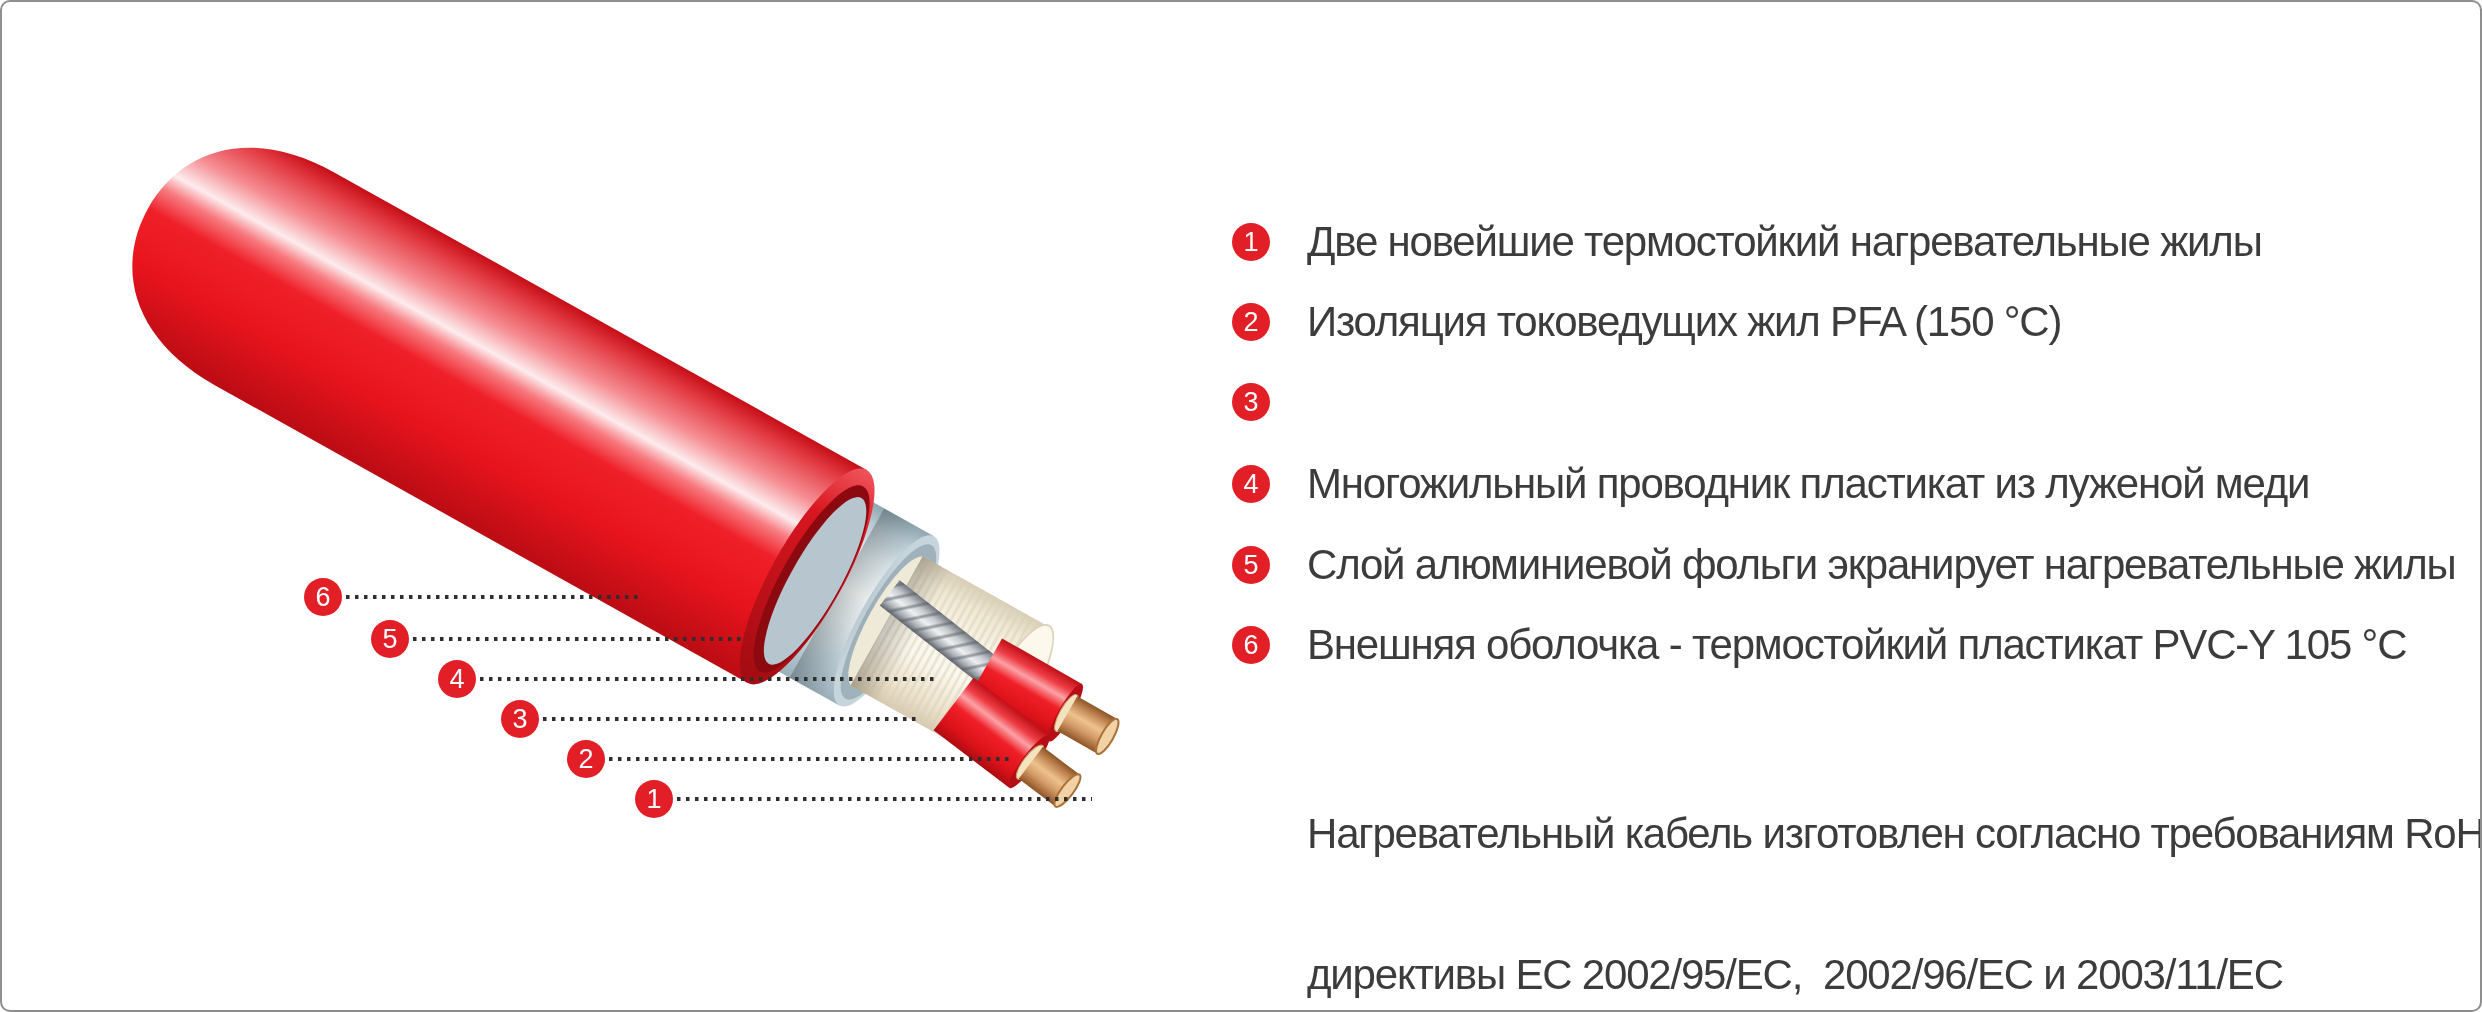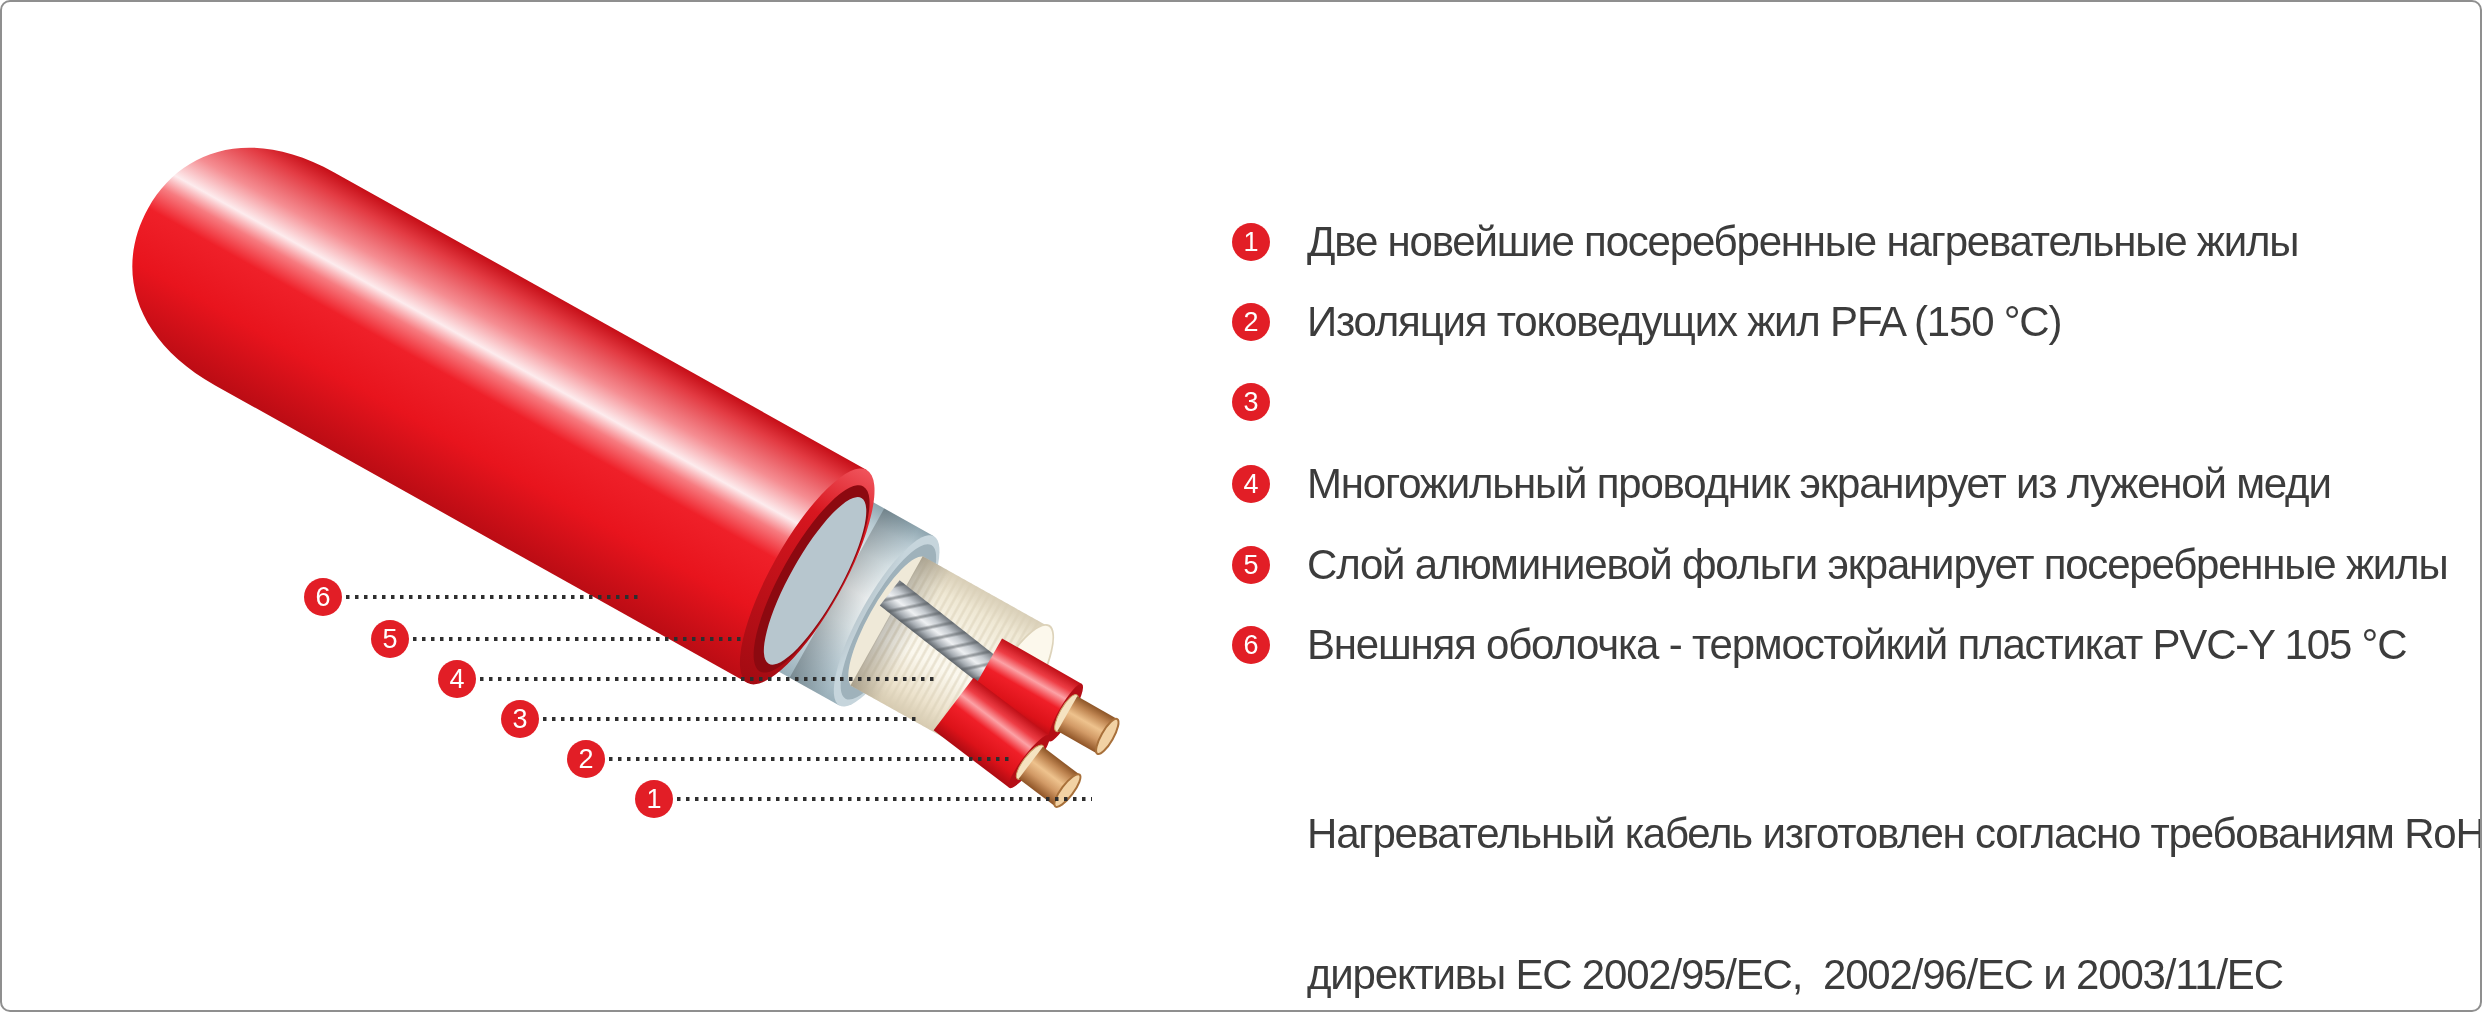--- a/index.html
+++ b/index.html
@@ -173,44 +173,44 @@
     <span>2</span>
   </div>
   <div class="badge" style="left:633px;top:778px;">
     <span>1</span>
   </div>
 
   <div class="legend-row" style="top:216px;">
     <div class="badge">
       <span>1</span>
     </div>
-    <div class="legend-text">Две новейшие посеребренные нагревательные жилы</div>
+    <div class="legend-text">Две новейшие термостойкий нагревательные жилы</div>
   </div>
   <div class="legend-row" style="top:296px;">
     <div class="badge">
       <span>2</span>
     </div>
     <div class="legend-text">Изоляция токоведущих жил PFA (150 °C)</div>
   </div>
   <div class="legend-row" style="top:376px;">
     <div class="badge">
       <span>3</span>
     </div>
   </div>
   <div class="legend-row" style="top:458px;">
     <div class="badge">
       <span>4</span>
     </div>
-    <div class="legend-text">Многожильный проводник экранирует из луженой меди</div>
+    <div class="legend-text">Многожильный проводник пластикат из луженой меди</div>
   </div>
   <div class="legend-row" style="top:539px;">
     <div class="badge">
       <span>5</span>
     </div>
-    <div class="legend-text">Слой алюминиевой фольги экранирует посеребренные жилы</div>
+    <div class="legend-text">Слой алюминиевой фольги экранирует нагревательные жилы</div>
   </div>
   <div class="legend-row" style="top:619px;">
     <div class="badge">
       <span>6</span>
     </div>
     <div class="legend-text">Внешняя оболочка - термостойкий пластикат PVC-Y 105 °C</div>
   </div>
 
   <div class="note">
     <div>Нагревательный кабель изготовлен согласно требованиям RoHS</div>

